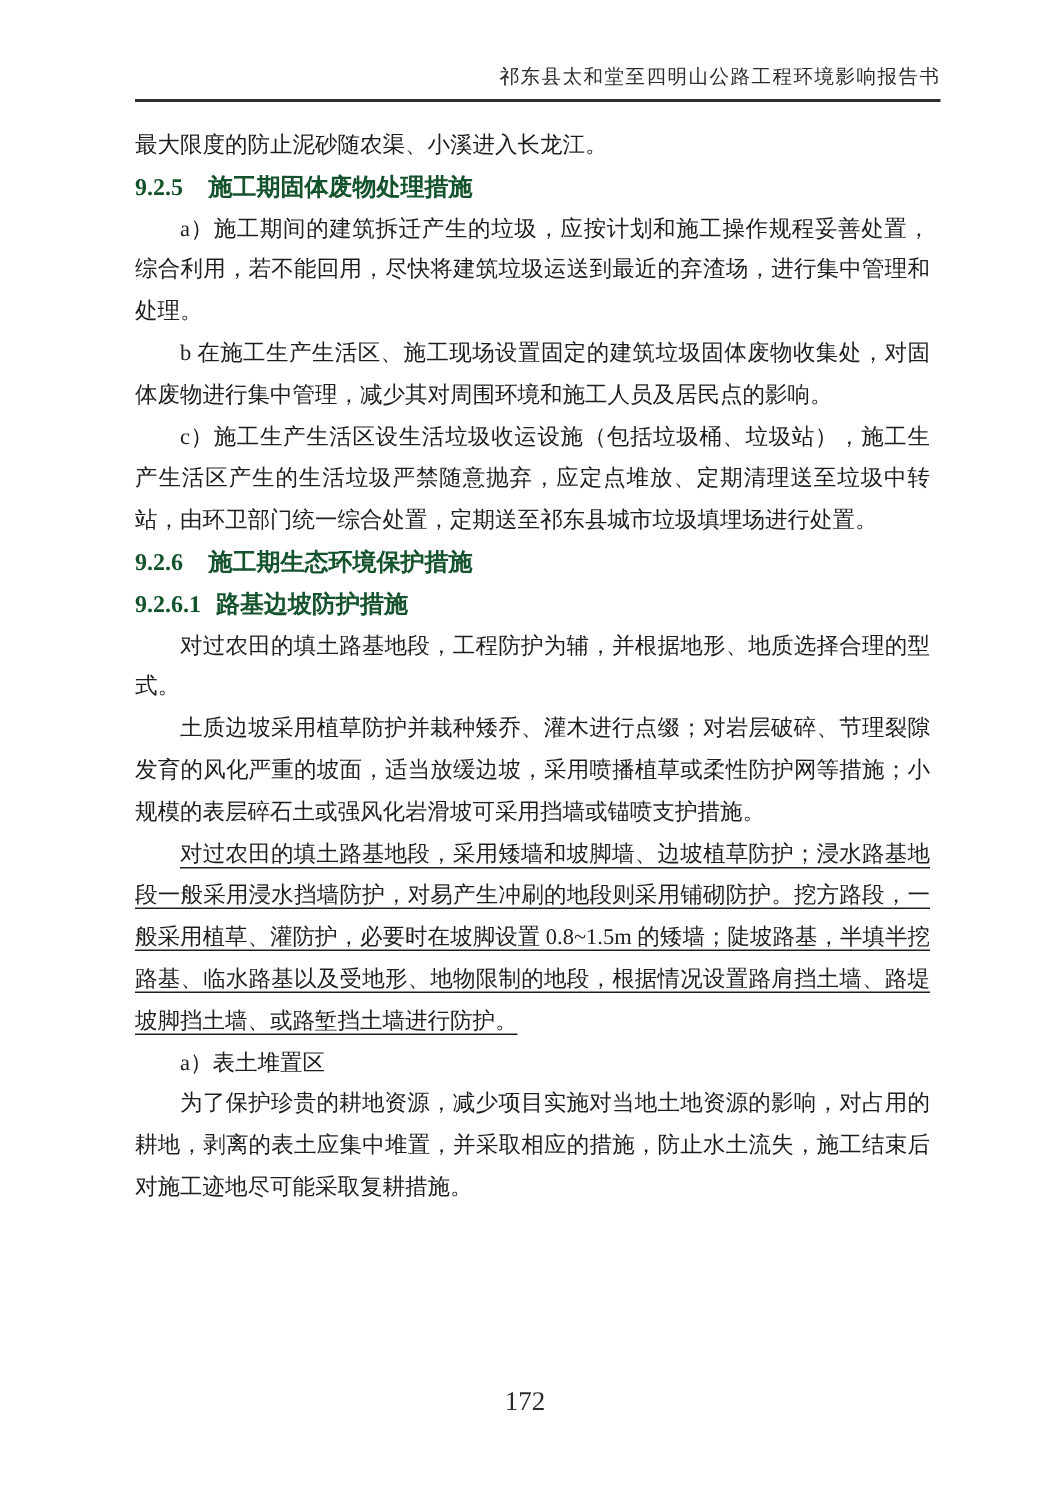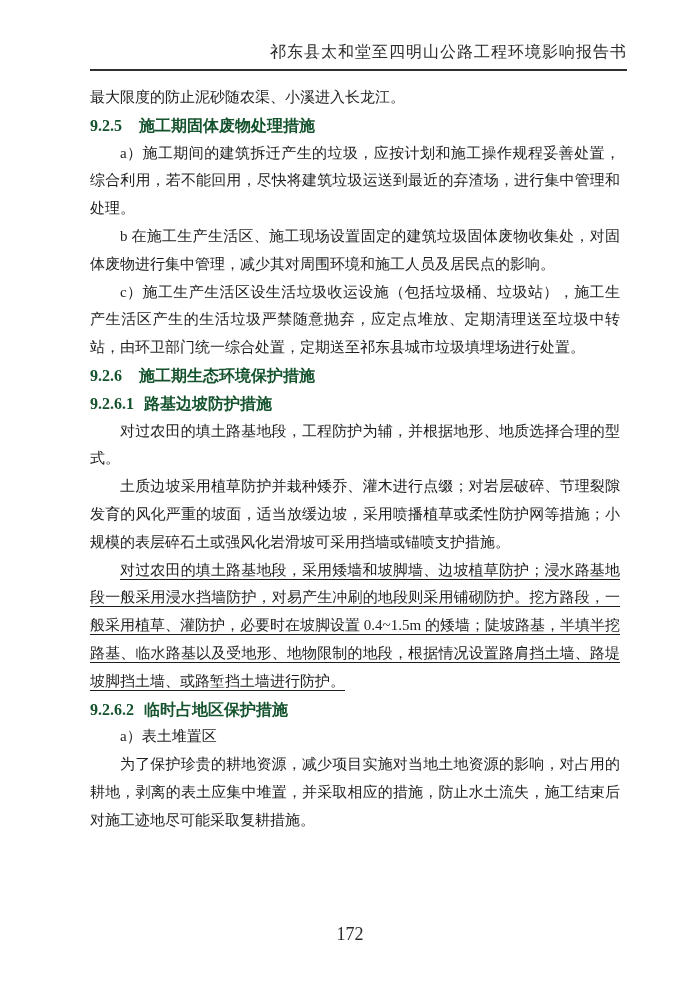--- a/index.html
+++ b/index.html
@@ -16,21 +16,21 @@
     font-family: "Liberation Serif", "DejaVu Serif", serif;
     color: #222222;
     overflow: hidden;
   }
   .page-header {
     position: absolute;
     top: 42px;
     left: 90px;
     width: 537px;
     text-align: right;
-    font-size: 16px;
+    font-size: 13px;
     letter-spacing: 1px;
     color: #2b2b2b;
     padding-bottom: 6px;
     border-bottom: 2px solid #2f2f2f;
   }
   .page-body {
     position: absolute;
     top: 84px;
     left: 90px;
     width: 530px;
@@ -108,25 +108,22 @@
     </p>
 
     <p class="heading sub">
       <span class="heading-number">9.2.6.1</span><span>路基边坡防护措施</span>
     </p>
 
     <p class="para">对过农田的填土路基地段，工程防护为辅，并根据地形、地质选择合理的型式。</p>
 
     <p class="para">土质边坡采用植草防护并栽种矮乔、灌木进行点缀；对岩层破碎、节理裂隙发育的风化严重的坡面，适当放缓边坡，采用喷播植草或柔性防护网等措施；小规模的表层碎石土或强风化岩滑坡可采用挡墙或锚喷支护措施。</p>
 
-    <p class="para underlined">对过农田的填土路基地段，采用矮墙和坡脚墙、边坡植草防护；浸水路基地段一般采用浸水挡墙防护，对易产生冲刷的地段则采用铺砌防护。挖方路段，一般采用植草、灌防护，必要时在坡脚设置 0.4~1.5m 的矮墙；陡坡路基，半填半挖路基、临水路基以及受地形、地物限制的地段，根据情况设置路肩挡土墙、路堤坡脚挡土墙、或路堑挡土墙进行防护。</p>
+    <p class="para underlined">对过农田的填土路基地段，采用矮墙和坡脚墙、边坡植草防护；浸水路基地段一般采用浸水挡墙防护，对易产生冲刷的地段则采用铺砌防护。挖方路段，一般采用植草、灌防护，必要时在坡脚设置 0.8~1.5m 的矮墙；陡坡路基，半填半挖路基、临水路基以及受地形、地物限制的地段，根据情况设置路肩挡土墙、路堤坡脚挡土墙、或路堑挡土墙进行防护。</p>
 
-    <p class="heading sub">
-      <span class="heading-number">9.2.6.2</span><span>临时占地区保护措施</span>
-    </p>
 
     <p class="para">a）表土堆置区</p>
 
     <p class="para">为了保护珍贵的耕地资源，减少项目实施对当地土地资源的影响，对占用的耕地，剥离的表土应集中堆置，并采取相应的措施，防止水土流失，施工结束后对施工迹地尽可能采取复耕措施。</p>
 
 
   </div>
 
   <div class="page-footer">
     <span>172</span>

